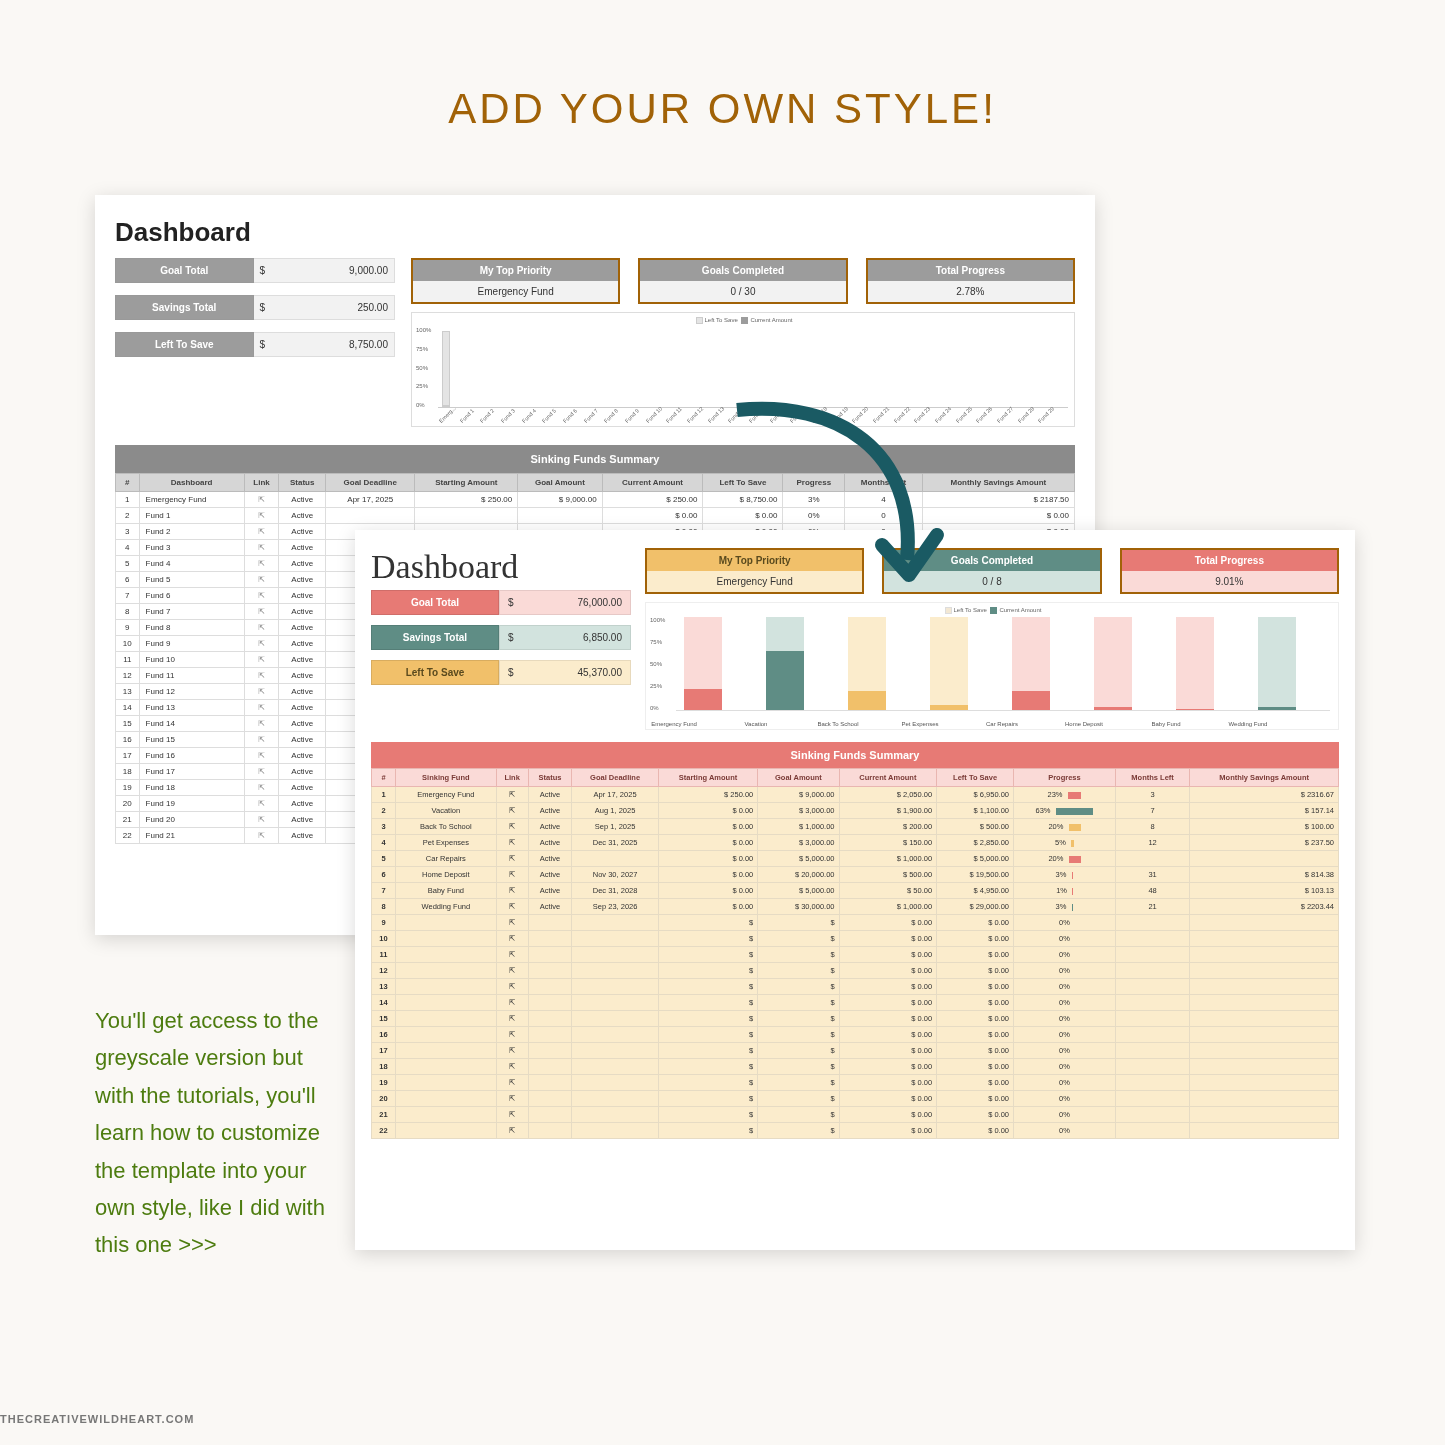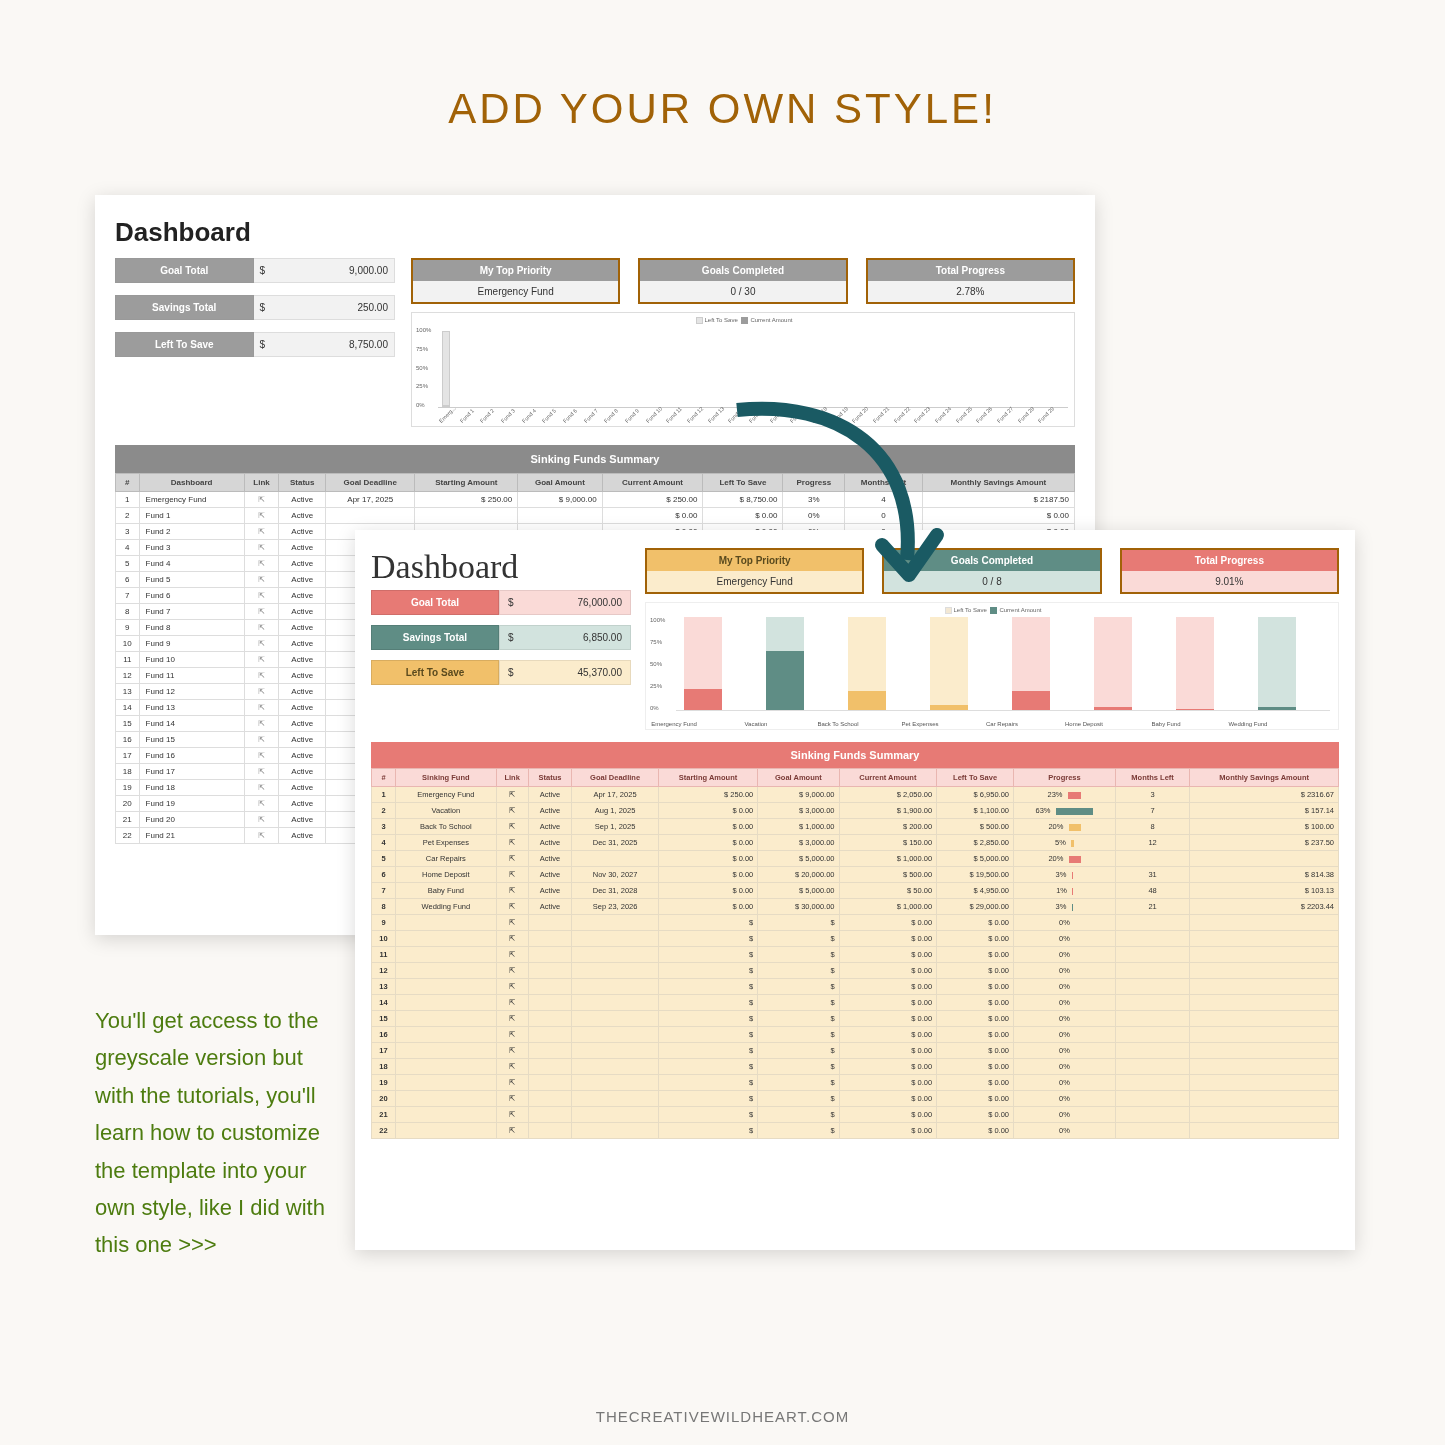--- a/index.html
+++ b/index.html
@@ -145,24 +145,24 @@
     width: 250px;
     font-size: 22px;
     line-height: 1.7;
     color:#4d7c0f;
     margin-top:10px;
   }
 
   .footer {
     position:absolute;
     bottom: 20px; left:0; right:0;
-    text-align:center;
     color:#777;
-    font-size:15px;
+    font-size:11px;
     letter-spacing:1px;
+    font-weight:bold;
   }
 </style>
 </head>
 <body>
 
 <div class="headline">ADD YOUR OWN STYLE!</div>
 
 <div class="card grey-card">
   <div class="dash-title">Dashboard</div>
 

